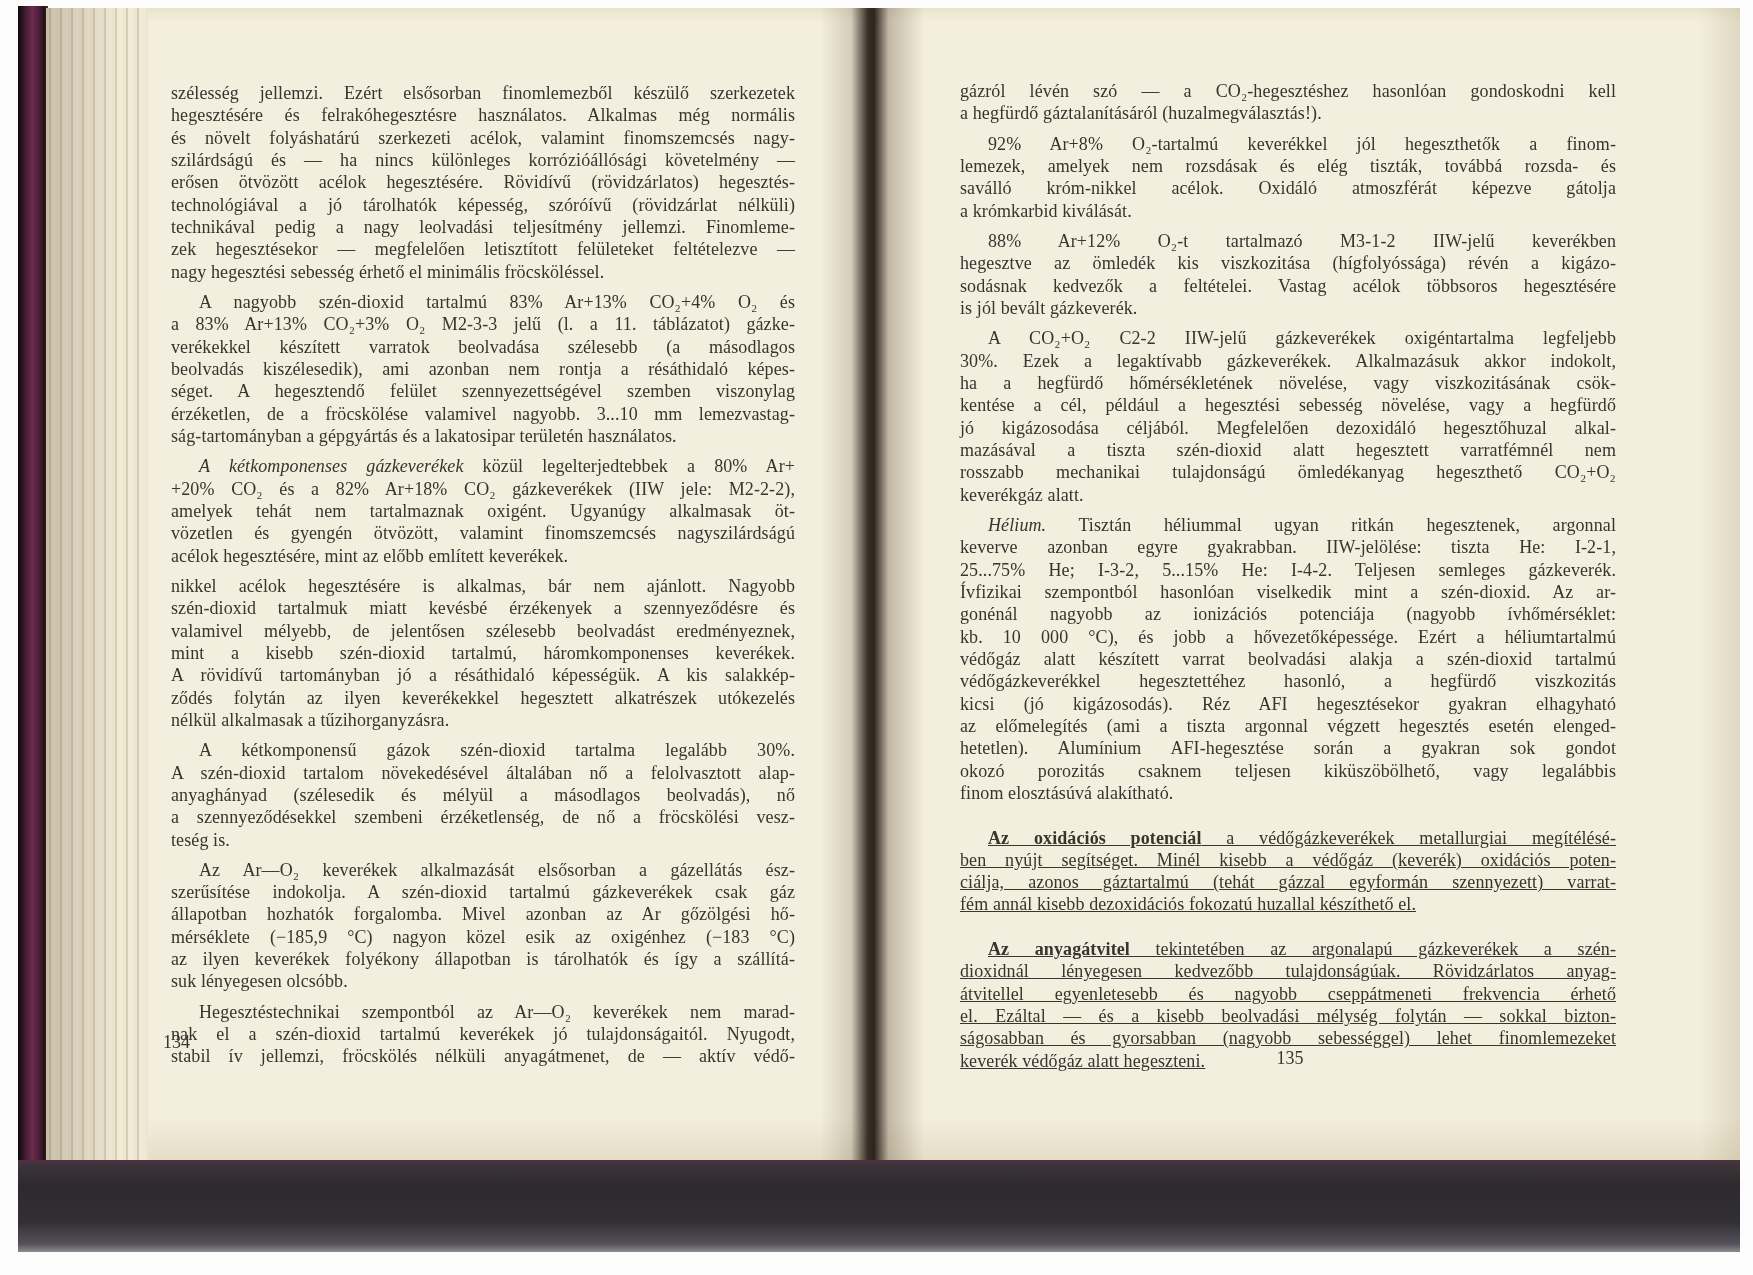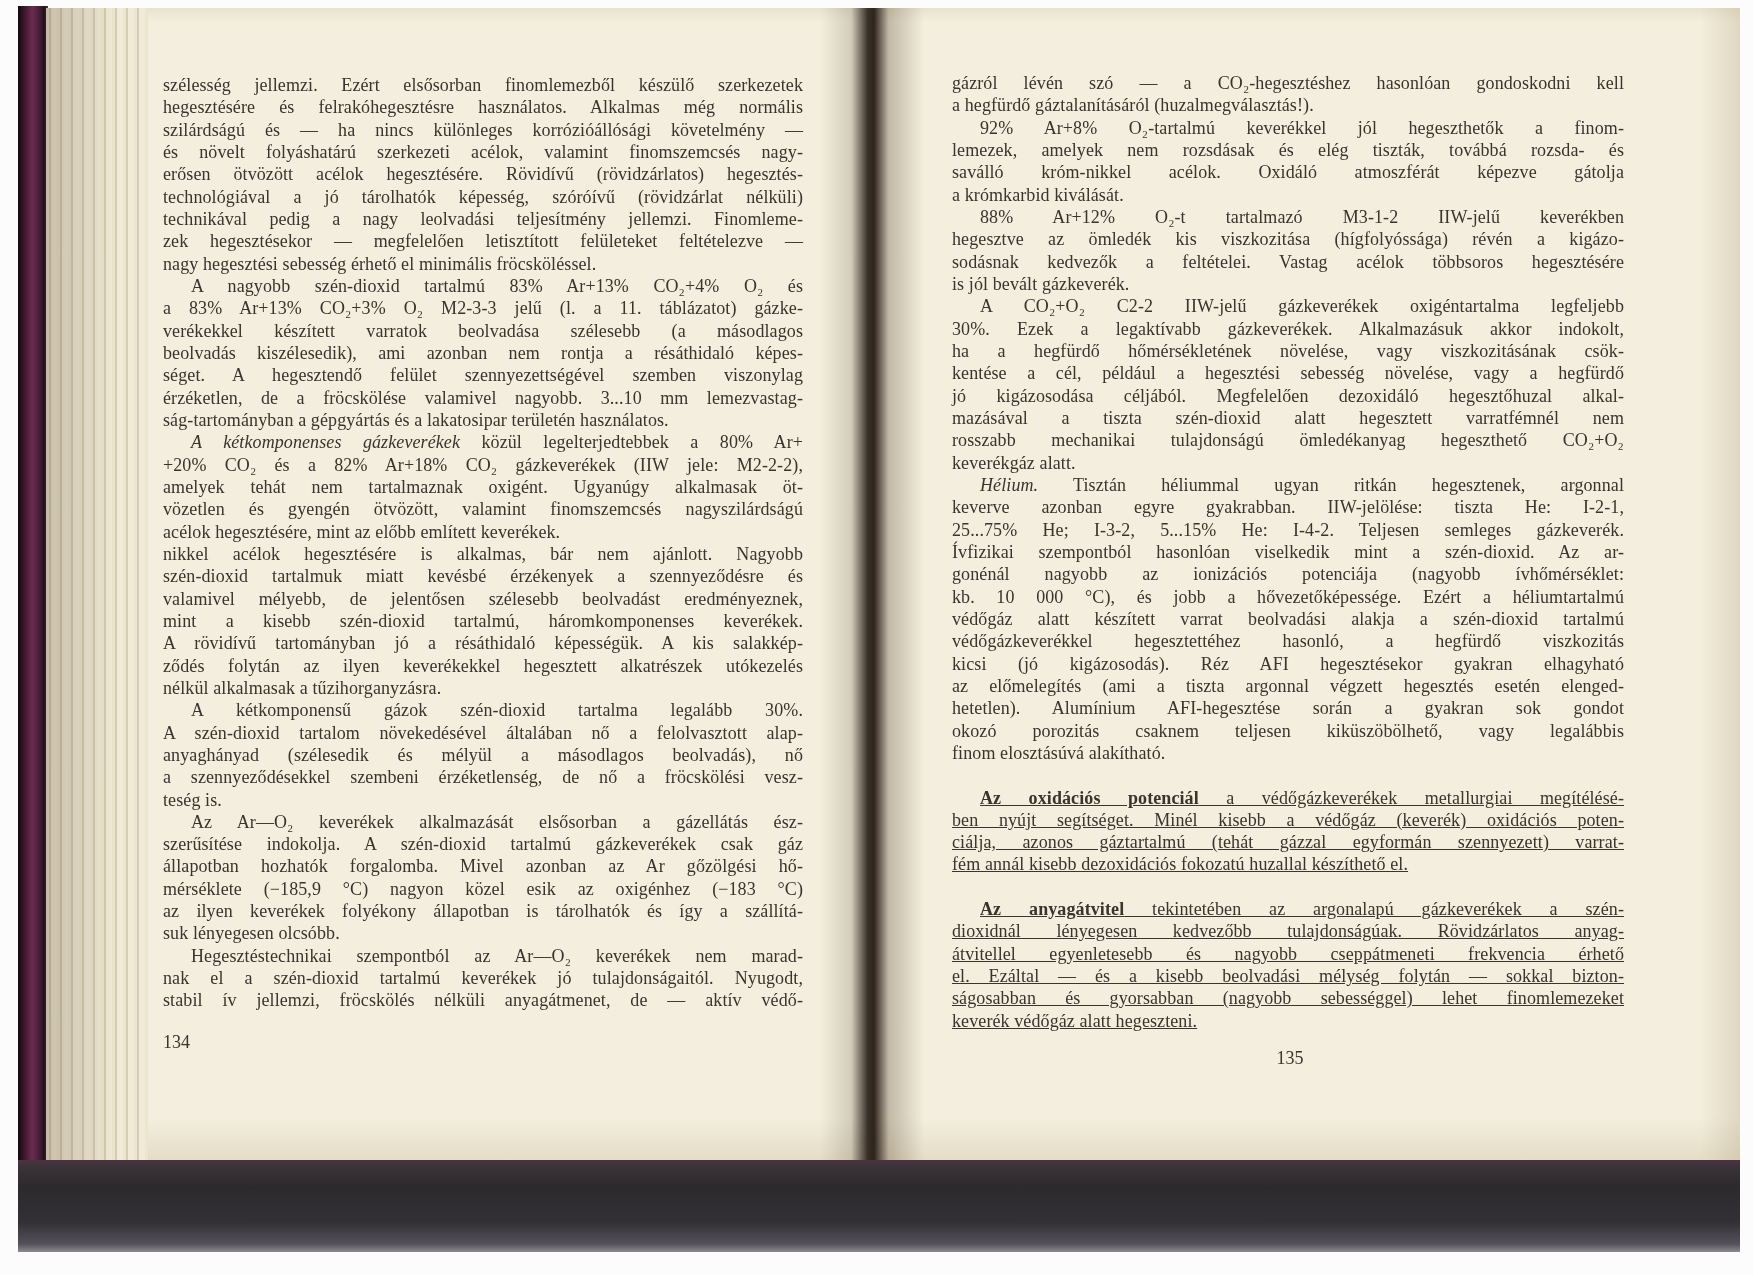--- a/index.html
+++ b/index.html
@@ -23,21 +23,21 @@
          background:linear-gradient(90deg,rgba(70,52,34,0) 0%,rgba(70,52,34,.18) 30%,
                     rgba(30,22,14,.88) 46%,rgba(36,26,18,.95) 52%,rgba(80,60,40,.30) 66%,rgba(80,60,40,0) 100%);}
   
   #cover-bottom{position:absolute;left:18px;top:1160px;width:1722px;height:92px;
          background:linear-gradient(180deg,#4e3342 0px,#3a3337 7px,#2d2a2e 26px,#323034 62px,#55515a 84px,#8d8a90 92px);}
   
   .text-col{position:absolute;color:#38342e;font-size:18px;line-height:22.33px;
             letter-spacing:.1px;}
   #col-left{left:163px;top:74px;width:640px;}
   #col-right{left:952px;top:72px;width:672px;}
-  .par{margin:0;}
+  .par{margin:8px;}
   .par.space-before{margin-top:22.33px;text-decoration:underline;}
   .line{text-align:justify;text-align-last:justify;}
   .line.end{text-align-last:left;}
   .line.ind{padding-left:28px;}
   .it{font-style:italic;}
   .bd{font-weight:bold;}
   .page-num{position:absolute;color:#38342e;font-size:18px;}
   #num-left{left:163px;top:1032px;}
   #num-right{left:952px;top:1048px;width:676px;text-align:center;}
 </style>
@@ -48,22 +48,22 @@
   <div id="spine"></div>
   <div id="pages"></div>
   <div id="page-stack"></div>
   <div id="gutter"></div>
   <div id="cover-bottom"></div>
 
   <div id="col-left" class="text-col">
       <div class="par">
         <div class="line"><span class="">szélesség jellemzi. Ezért elsősorban finomlemezből készülő szerkezetek</span></div>
         <div class="line"><span class="">hegesztésére és felrakóhegesztésre használatos. Alkalmas még normális</span></div>
+        <div class="line"><span class="">és növelt folyáshatárú szerkezeti acélok, valamint finomszemcsés nagy-</span></div>
         <div class="line"><span class="">szilárdságú és — ha nincs különleges korrózióállósági követelmény —</span></div>
-        <div class="line"><span class="">és növelt folyáshatárú szerkezeti acélok, valamint finomszemcsés nagy-</span></div>
         <div class="line"><span class="">erősen ötvözött acélok hegesztésére. Rövidívű (rövidzárlatos) hegesztés-</span></div>
         <div class="line"><span class="">technológiával a jó tárolhatók képesség, szóróívű (rövidzárlat nélküli)</span></div>
         <div class="line"><span class="">technikával pedig a nagy leolvadási teljesítmény jellemzi. Finomleme-</span></div>
         <div class="line"><span class="">zek hegesztésekor — megfelelően letisztított felületeket feltételezve —</span></div>
         <div class="line end"><span class="">nagy hegesztési sebesség érhető el minimális fröcsköléssel.</span></div>
       </div>
       <div class="par">
         <div class="line ind"><span class="">A nagyobb szén-dioxid tartalmú 83% Ar+13% CO₂+4% O₂ és</span></div>
         <div class="line"><span class="">a 83% Ar+13% CO₂+3% O₂ M2-3-3 jelű (l. a 11. táblázatot) gázke-</span></div>
         <div class="line"><span class="">verékekkel készített varratok beolvadása szélesebb (a másodlagos</span></div>

